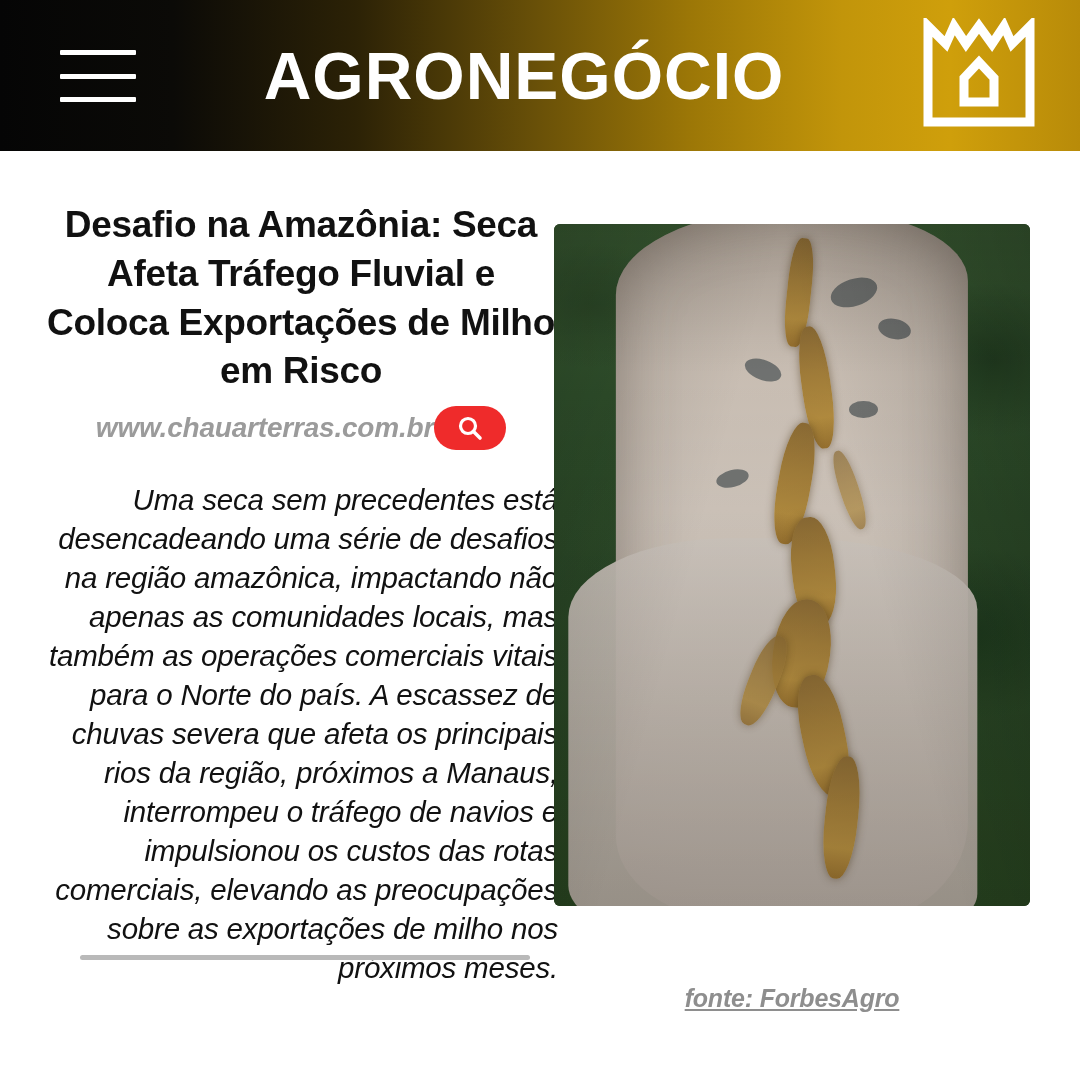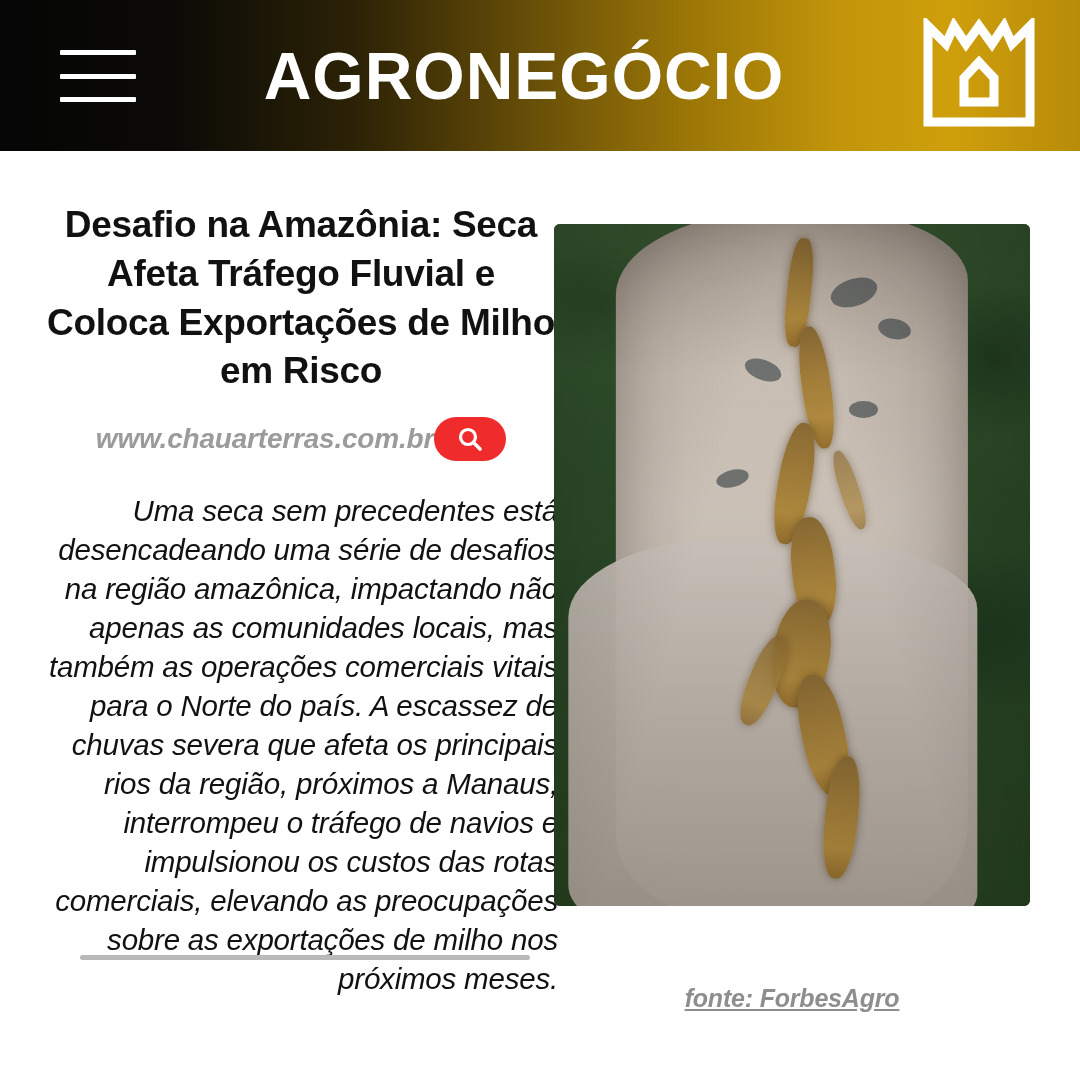--- a/index.html
+++ b/index.html
@@ -99,21 +99,21 @@
   .article-title {
     font-size: 37px;
     line-height: 1.32;
     font-weight: bold;
     color: #111111;
     text-align: center;
     letter-spacing: -0.3px;
   }
 
   .url-row {
-    margin-top: 21px;
+    margin-top: 10px;
     display: flex;
     align-items: center;
     justify-content: center;
     gap: 0;
   }
 
   .url-text {
     font-size: 28px;
     font-style: italic;
     font-weight: bold;

